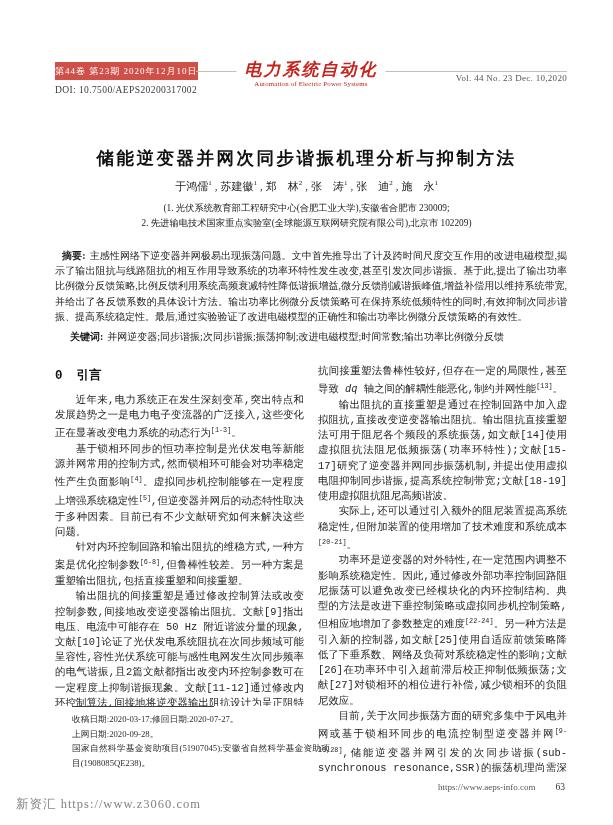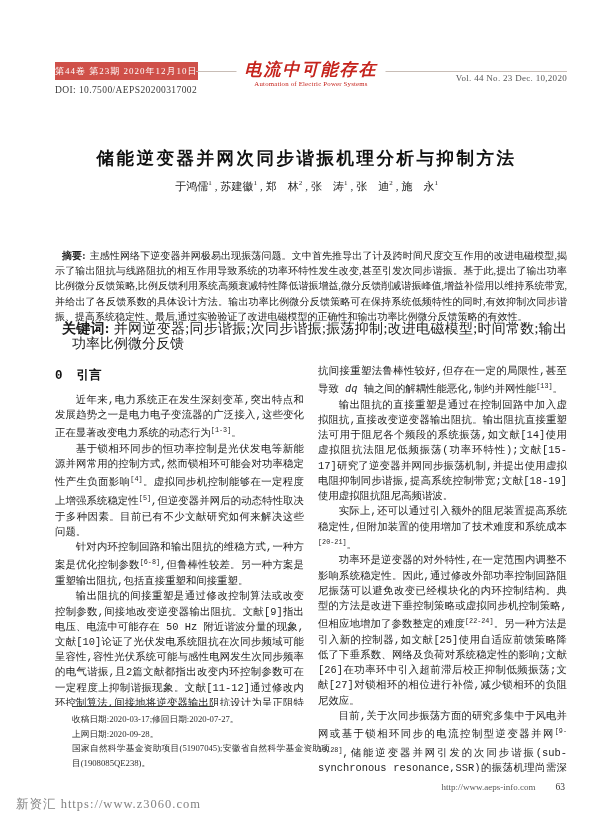--- a/index.html
+++ b/index.html
@@ -26,22 +26,22 @@
   .authors{position:absolute;top:179px;left:0;width:100%;text-align:center;font-size:11px;color:#222;}
   .authors span{margin:0 3px;}
   .authors sup{font-size:7px;}
   .affils{position:absolute;top:201px;left:0;width:100%;text-align:center;
           font-size:9.3px;line-height:14.5px;color:#222;}
 
   
   .abstract{position:absolute;top:248px;left:55px;width:512px;margin:0;
             font-size:10px;line-height:15.2px;text-align:justify;text-indent:7px;color:#1d1d1d;}
   .lab{font-weight:bold;margin-right:4px;}
-  .keywords{position:absolute;top:321px;left:55px;width:512px;margin:0;box-sizing:border-box;
-            font-size:14px;line-height:15.2px;text-align:justify;
+  .keywords{position:absolute;top:321px;left:55px;width:512px;margin:8px;box-sizing:border-box;
+            font-size:10px;line-height:15.2px;text-align:justify;
             padding-left:17px;text-indent:-10px;color:#1d1d1d;}
 
   
   .columns{position:absolute;top:364px;left:55px;width:512px;display:flex;gap:14px;}
   .col{width:249px;overflow:hidden;font-family:Liberation Mono, monospace;}
   .col-left{height:342px;}
   .col-right{height:408px;}
   .sec{font-size:12.5px;font-weight:bold;margin:3px 0 9px 0;color:#111;}
   .sec .sec-num{margin-right:14px;}
   .para{margin:0;text-indent:2em;text-align:justify;font-size:10.4px;line-height:15.2px;color:#1f1f1f;}
@@ -66,30 +66,34 @@
 <div class="page">
 
   <div class="header">
     <div class="hleft">
       <div class="issue-box">第44卷 第23期 2020年12月10日</div>
       <div class="doi">DOI: 10.7500/AEPS20200317002</div>
     </div>
     <div class="hrule hrule-l"></div>
     <div class="hrule hrule-r"></div>
     <div class="hcenter">
-      <div class="logo-cn">电流中可能存在</div>
+      <div class="logo-cn">电力系统自动化</div>
       <div class="logo-en">Automation of Electric Power Systems</div>
     </div>
     <div class="hright">Vol. 44 No. 23 Dec. 10,2020</div>
   </div>
 
   <h1 class="title">储能逆变器并网次同步谐振机理分析与抑制方法</h1>
 
   <div class="authors" id="authors"><span>于鸿儒<sup>1</sup></span>,<span>苏建徽<sup>1</sup></span>,<span>郑　林<sup>2</sup></span>,<span>张　涛<sup>1</sup></span>,<span>张　迪<sup>2</sup></span>,<span>施　永<sup>1</sup></span></div>
 
+  <div class="affils" id="affils">
+      <div>(1. 光伏系统教育部工程研究中心(合肥工业大学),安徽省合肥市 230009;</div>
+      <div>2. 先进输电技术国家重点实验室(全球能源互联网研究院有限公司),北京市 102209)</div>
+    </div>
 
   <p class="abstract"><b class="lab">摘要:</b><span>主感性网络下逆变器并网极易出现振荡问题。文中首先推导出了计及跨时间尺度交互作用的改进电磁模型,揭示了输出阻抗与线路阻抗的相互作用导致系统的功率环特性发生改变,甚至引发次同步谐振。基于此,提出了输出功率比例微分反馈策略,比例反馈利用系统高频衰减特性降低谐振增益,微分反馈削减谐振峰值,增益补偿用以维持系统带宽,并给出了各反馈系数的具体设计方法。输出功率比例微分反馈策略可在保持系统低频特性的同时,有效抑制次同步谐振、提高系统稳定性。最后,通过实验验证了改进电磁模型的正确性和输出功率比例微分反馈策略的有效性。</span></p>
 
   <p class="keywords"><b class="lab">关键词:</b><span>并网逆变器;同步谐振;次同步谐振;振荡抑制;改进电磁模型;时间常数;输出功率比例微分反馈</span></p>
 
   <div class="columns">
     <div class="col col-left">
       <h2 class="sec"><span class="sec-num">0</span><span class="sec-t">引言</span></h2>
       <div id="left-paras">
           <p class="para">近年来,电力系统正在发生深刻变革,突出特点和发展趋势之一是电力电子变流器的广泛接入,这些变化正在显著改变电力系统的动态行为<sup>[1-3]</sup>。</p>
@@ -112,18 +116,18 @@
   <div class="footnote">
     <div class="fn-rule"></div>
     <div id="fn-lines">
         <div>收稿日期:2020-03-17;修回日期:2020-07-27。</div>
         <div>上网日期:2020-09-28。</div>
         <div>国家自然科学基金资助项目(51907045);安徽省自然科学基金资助项目(1908085QE238)。</div>
       </div>
   </div>
 
   <div class="footer">
-    <span class="url">http://www.aeps-info.com</span><span class="pageno">63</span>
+    <span class="url">https://www.aeps-info.com</span><span class="pageno">63</span>
   </div>
 
   <div class="watermark">新资汇 https://www.z3060.com</div>
 
 </div>
 
 </body></html>

